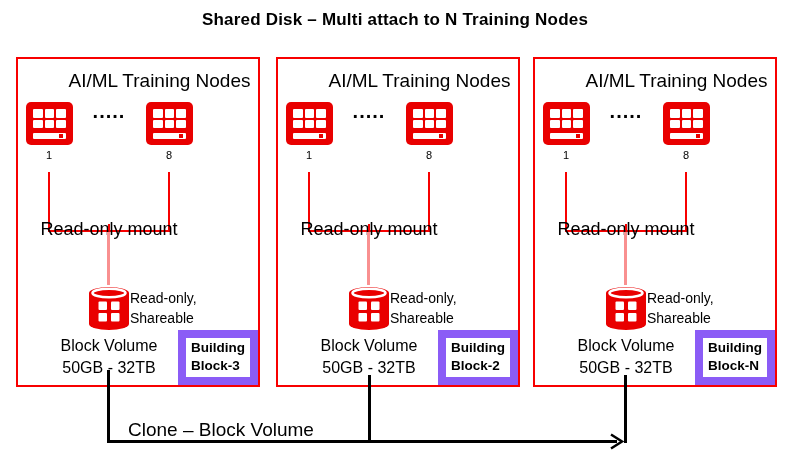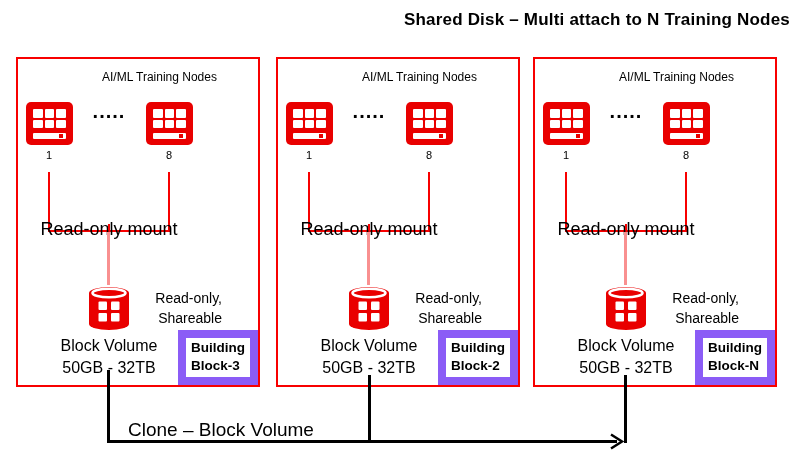--- a/index.html
+++ b/index.html
@@ -1,26 +1,26 @@
 <!DOCTYPE html>
 <html><head>
 <meta charset="utf-8">
 <style>
   * { margin:0; padding:0; box-sizing:border-box; }
   html,body { background:#ffffff; font-family:"Liberation Sans", sans-serif; color:#000; }
   #page { position:relative; width:790px; height:464px; background:#fff; overflow:hidden; }
 
-  #main-title { position:absolute; top:10px; left:0; width:100%; text-align:right;
+  #main-title { position:absolute; top:10px; left:0; width:100%; text-align:center;
     font-size:17px; font-weight:bold; letter-spacing:.2px; }
 
   .block { position:absolute; top:57px; width:244px; height:330px;
     border:2px solid #f80000; background:#fff; }
   .b1 { left:16px; } .b2 { left:276px; } .b3 { left:533px; }
 
-  .blk-title { position:absolute; top:11px; left:0; right:0; text-align:center; font-size:12px;padding-left:43px; }
+  .blk-title { position:absolute; top:11px; left:0; right:0; text-align:center; font-size:19px;padding-left:43px; }
 
   .node { position:absolute; top:43px; width:47px; height:43px; background:#e90000; border-radius:5px; }
   .node-a { left:8px; } .node-b { left:128px; }
   .ngrid { position:absolute; left:7px; right:7px; top:7px; height:19px; display:grid;
     grid-template-columns:repeat(3,1fr); grid-template-rows:1fr 1fr; gap:2px; }
   .ngrid span { background:#fff; border-radius:1px; }
   .nbar { position:absolute; left:7px; right:7px; bottom:6px; height:6px; background:#fff; border-radius:1px; }
   .ndot { position:absolute; right:3px; top:1px; width:4px; height:4px; background:#e90000; }
 
   .dots { position:absolute; left:66px; top:41px; width:50px; text-align:center;
@@ -31,21 +31,21 @@
 
   .br-v { position:absolute; width:2px; top:113px; height:60px; background:#f80000; }
   .br-left { left:30px; } .br-right { left:150px; }
   .br-h { position:absolute; left:30px; width:122px; top:171px; height:2px; background:#f80000; }
   .mount { position:absolute; left:0; width:182px; top:160px; text-align:center; font-size:18px; }
   .stub { position:absolute; left:90px; width:2px; top:165px; height:6px; background:#f80000; }
   .drop { position:absolute; left:89px; width:3px; top:173px; height:53px; background:#f99090; }
 
   .cyl { position:absolute; left:69px; top:226px; }
 
-  .attrs { position:absolute; left:112px; top:229px; width:92px; text-align:right;
+  .attrs { position:absolute; left:112px; top:229px; width:92px; text-align:left;
     font-size:14px; line-height:1.45; }
   .vol-label { position:absolute; left:11px; top:276px; width:160px; text-align:center;
     font-size:16px; line-height:1.4; }
 
   .badge { position:absolute; right:0; bottom:0; border:8px solid #8b5cf6; background:#fff;
     padding:1px 5px 2px; font-size:13.5px; font-weight:bold; line-height:1.32; white-space:nowrap; }
 
   #connectors { position:absolute; left:0; top:0; width:790px; height:464px; pointer-events:none; }
   #clone-label { position:absolute; left:128px; top:419px; font-size:19px; }
 </style>

